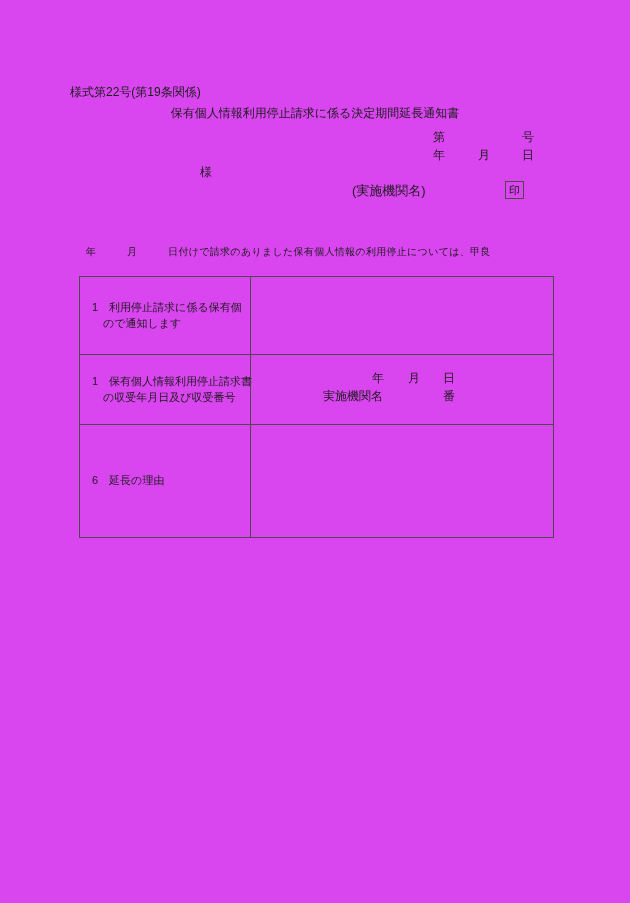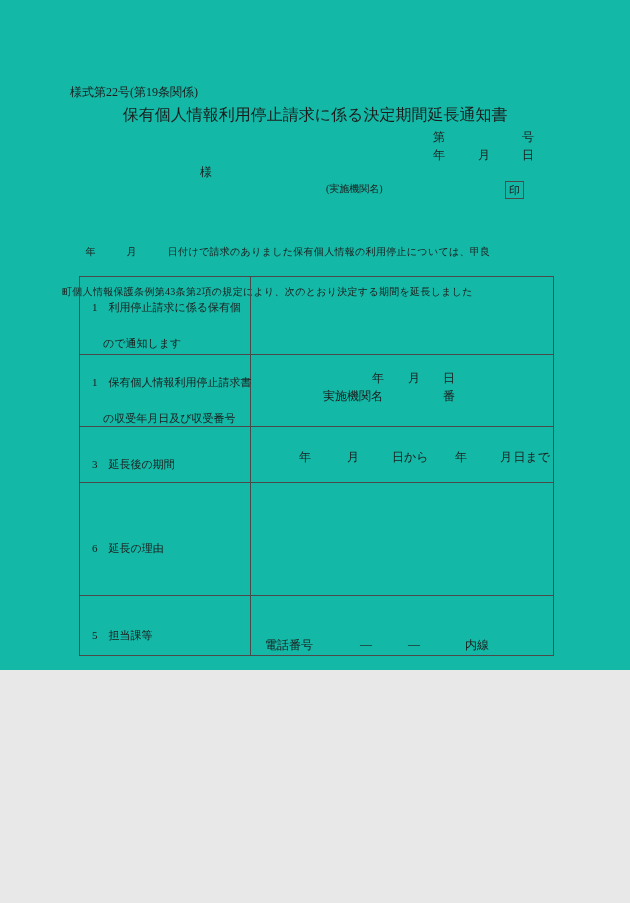--- a/index.html
+++ b/index.html
@@ -1,37 +1,37 @@
 <!DOCTYPE html>
 <html><head>
 <meta charset="utf-8">
 <style>
   * { margin:0; padding:0; box-sizing:border-box; }
   html,body { background:#e8e8e8; }
   .page {
     position:relative;
-    width:630px; height:670px;
-    background:#14b8a6;
-    font-family:Liberation Serif, serif;
+    width:630px; height:903px;
+    background:#d946ef;
+    font-family:Liberation Sans, sans-serif;
     color:#1c1c1c;
     overflow:hidden;
   }
   .abs { position:absolute; white-space:pre; }
 
   .form-number { left:70px; top:84px; font-size:12px; }
-  .doc-title  { left:0; top:105px; width:630px; text-align:center; font-size:16px; }
+  .doc-title  { left:0; top:105px; width:630px; text-align:center; font-size:12px; }
 
   .doc-no-dai { left:433px; top:129px; font-size:12px; }
   .doc-no-go  { left:522px; top:129px; font-size:12px; }
   .date-y     { left:433px; top:147px; font-size:12px; }
   .date-m     { left:478px; top:147px; font-size:12px; }
   .date-d     { left:522px; top:147px; font-size:12px; }
 
   .addressee  { left:200px; top:164px; font-size:12px; }
-  .agency     { left:326px; top:182px; font-size:10px; }
+  .agency     { left:352px; top:182px; font-size:13px; }
 
   .seal-box {
     left:505px; top:181px;
     width:19px; height:18px;
     border:1px solid #4a4a4a;
     display:flex; align-items:center; justify-content:center;
     font-size:11px; line-height:1;
   }
 
   .body-par { left:62px; top:221px; width:506px; font-size:10px; letter-spacing:0.3px; }
@@ -45,21 +45,21 @@
     table-layout:fixed;
   }
   .form-table td {
     border:1px solid #4a4a4a;
     vertical-align:middle;
     position:relative;
     font-size:11px;
   }
   .form-table td.label-cell { width:171px; padding-left:12px; line-height:15.5px; }
   .form-table td.value-cell { width:303px; }
-  .label-line { white-space:pre;margin-top:20px; }
+  .label-line { white-space:pre; }
 
   tr.row-1 td { height:78px; }
   tr.row-2 td { height:70px; }
   tr.row-3 td { height:56px; }
   tr.row-4 td { height:113px; }
   tr.row-5 td { height:60px; }
 
   .value-cell span { position:absolute; font-size:12px; white-space:pre; }
   
   .r2-y   { left:121px; top:15px; }
@@ -94,21 +94,20 @@
   <div class="abs date-y">年</div>
   <div class="abs date-m">月</div>
   <div class="abs date-d">日</div>
 
   <div class="abs addressee">様</div>
   <div class="abs agency">(実施機関名)</div>
   <div class="abs seal-box">印</div>
 
   <div class="abs body-par">
     <div class="line">　　 年　　　月　　　日付けで請求のありました保有個人情報の利用停止については、甲良</div>
-    <div class="line">町個人情報保護条例第43条第2項の規定により、次のとおり決定する期間を延長しました</div>
   </div>
 
   <table class="form-table">
     <tbody>
         <tr class="row-1">
       <td class="label-cell">
         <div class="label-line">1　利用停止請求に係る保有個</div>
         <div class="label-line">　ので通知します</div>
       </td>
       <td class="value-cell"></td>
@@ -119,46 +118,22 @@
         <div class="label-line">　の収受年月日及び収受番号</div>
       </td>
       <td class="value-cell">
         <span class="r2-y">年</span>
         <span class="r2-m">月</span>
         <span class="r2-d">日</span>
         <span class="r2-rcv">実施機関名</span>
         <span class="r2-ban">番</span>
       </td>
     </tr>
-    <tr class="row-3">
-      <td class="label-cell">
-        <div class="label-line">3　延長後の期間</div>
-      </td>
-      <td class="value-cell">
-        <span class="r3-y1">年</span>
-        <span class="r3-m1">月</span>
-        <span class="r3-d1">日から</span>
-        <span class="r3-y2">年</span>
-        <span class="r3-m2">月</span>
-        <span class="r3-d2">日まで</span>
-      </td>
-    </tr>
     <tr class="row-4">
       <td class="label-cell">
         <div class="label-line">6　延長の理由</div>
       </td>
       <td class="value-cell"></td>
-    </tr>
-    <tr class="row-5">
-      <td class="label-cell">
-        <div class="label-line">5　担当課等</div>
-      </td>
-      <td class="value-cell">
-        <span class="r5-tel">電話番号</span>
-        <span class="r5-h1">―</span>
-        <span class="r5-h2">―</span>
-        <span class="r5-ext">内線</span>
-      </td>
     </tr>
   </tbody>
     </table>
 
 </div>
 
 </body></html>

